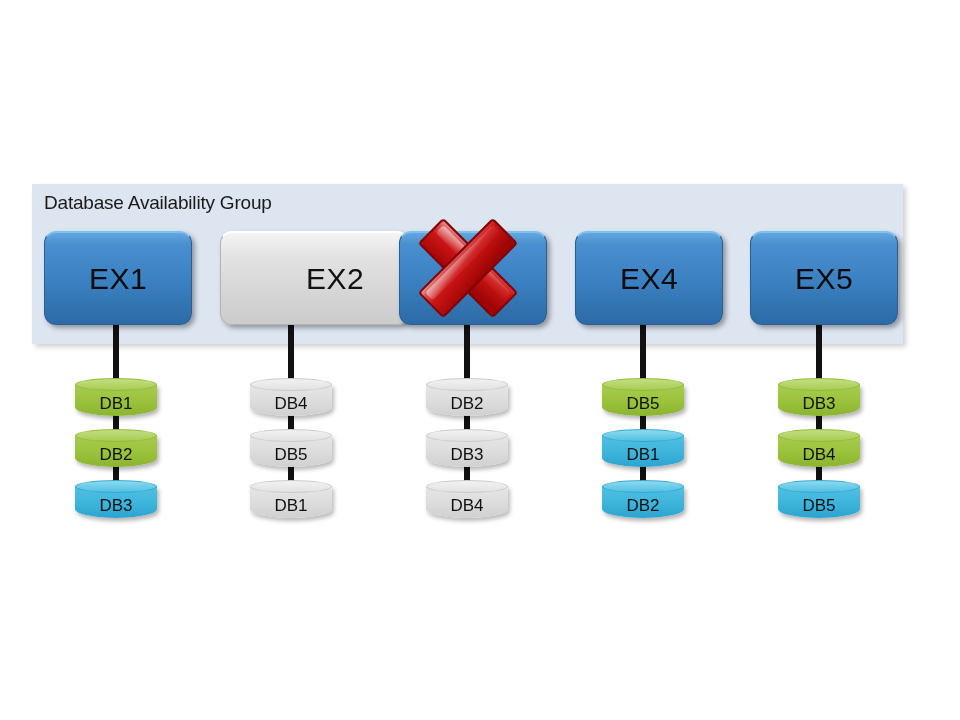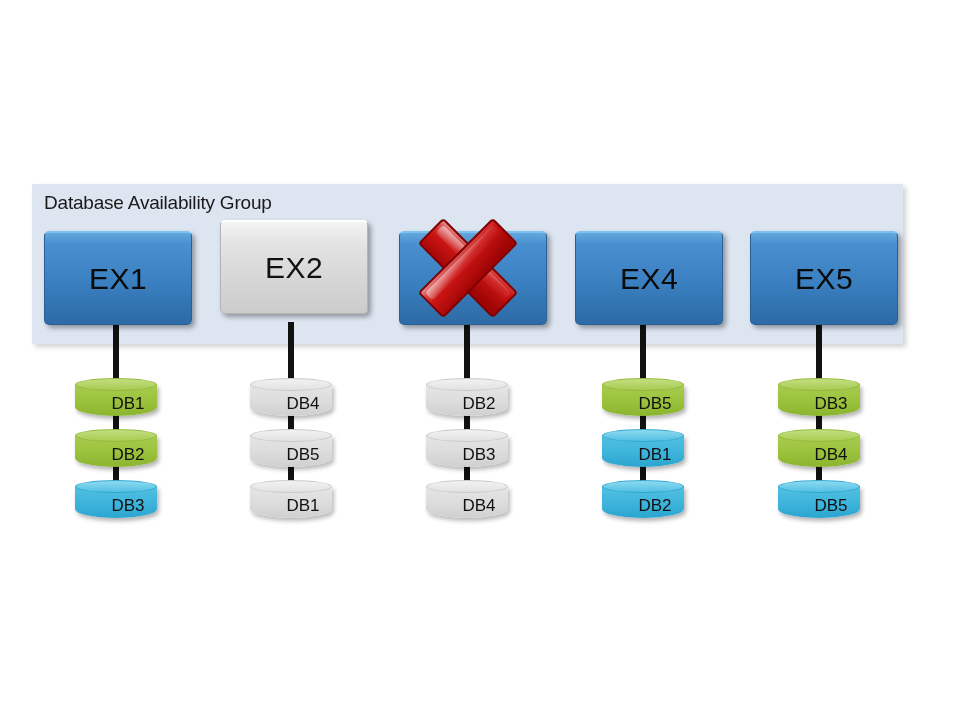--- a/index.html
+++ b/index.html
@@ -37,21 +37,21 @@
     letter-spacing: -0.2px;
     white-space: nowrap;
   }
 
   
   .server-box {
     position: absolute;
     top: 231px;
     width: 146px;
     height: 91px;
-    border-radius: 5px;
+    border-radius: 12px;
     box-shadow: 3px 3px 5px rgba(0,0,0,0.35);
     display: flex;
     align-items: center;
     justify-content: center;
   }
   .server-box.blue {
     background: linear-gradient(to bottom, #63a7de 0%, #4a90d0 12%, #3a7fc0 55%, #2c6ba5 100%);
     border: 1px solid #2a5f95;
     border-top: 2px solid #7dc2ef;
   }
@@ -107,21 +107,21 @@
   .db-cyl .cyl-top {
     position: absolute;
     left: 0;
     top: 0;
     width: 82px;
     height: 13px;
     border-radius: 50%;
   }
   .db-cyl .cyl-text {
     position: absolute;
-    left: 12px;
+    left: 0;
     top: 0;
     width: 82px;
     height: 42px;
     display: flex;
     align-items: center;
     justify-content: center;
     font-size: 17px;
     color: #111111;
     user-select: none;
     padding-top: 9px;
@@ -181,21 +181,21 @@
       <div class="link" style="left: 640px; top: 412px; height: 23px;"></div>
       <div class="link" style="left: 640px; top: 463px; height: 23px;"></div>
       <div class="trunk" style="left: 816px; top: 322px; height: 64px;"></div>
       <div class="link" style="left: 816px; top: 412px; height: 23px;"></div>
       <div class="link" style="left: 816px; top: 463px; height: 23px;"></div>
     </div>
   <div id="servers-layer">
       <div class="server-box blue" style="left: 44px; top: 231px; width: 146px; height: 91px;">
         <span class="server-label">EX1</span>
       </div>
-      <div class="server-box gray" style="left: 220px; top: 220px; width: 146px; height: 91px;">
+      <div class="server-box gray" style="left: 220px; top: 231px; width: 146px; height: 91px; padding-left: 41px;">
         <span class="server-label">EX2</span>
       </div>
       <div class="server-box blue" style="left: 399px; top: 231px; width: 146px; height: 91px;">
         <span class="server-label" style="visibility: hidden;">EX3</span>
       </div>
       <div class="server-box blue" style="left: 575px; top: 231px; width: 146px; height: 91px; text-align: center;">
         <span class="server-label">EX4</span>
       </div>
       <div class="server-box blue" style="left: 750px; top: 231px; width: 146px; height: 91px;">
         <span class="server-label">EX5</span>

